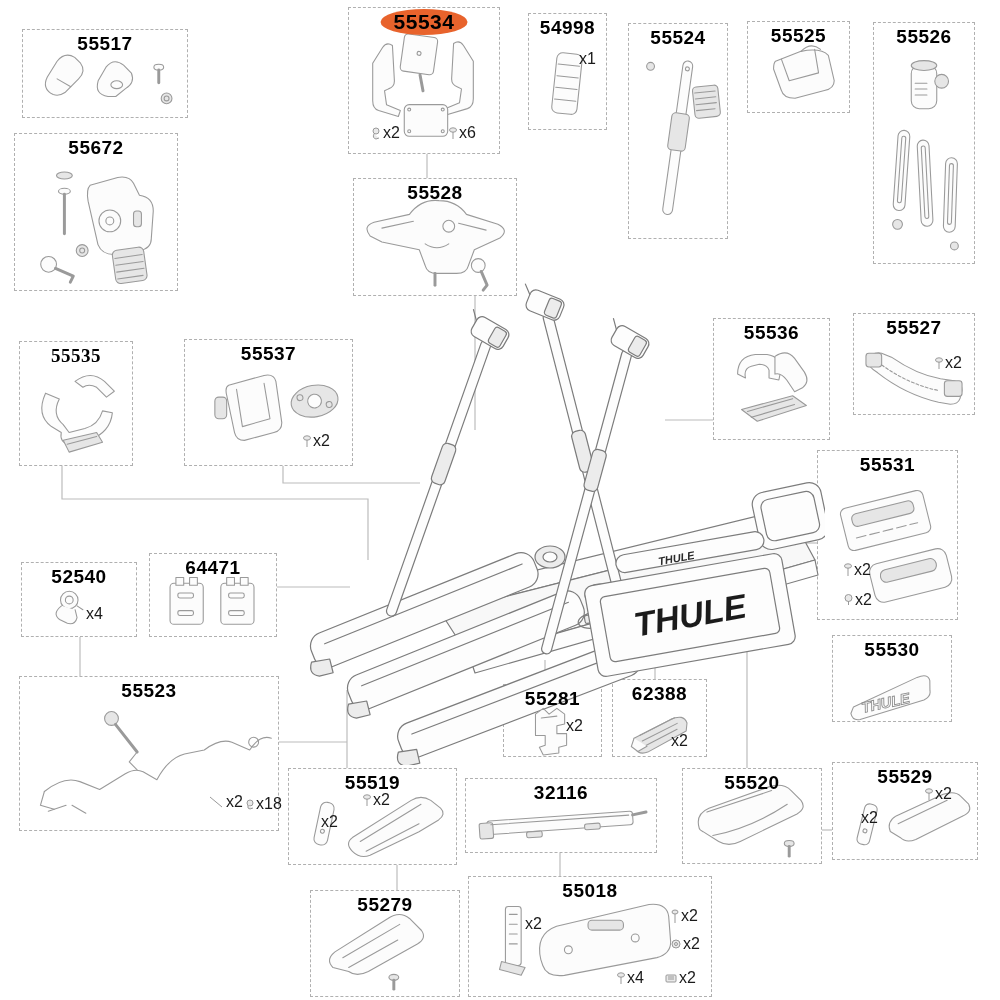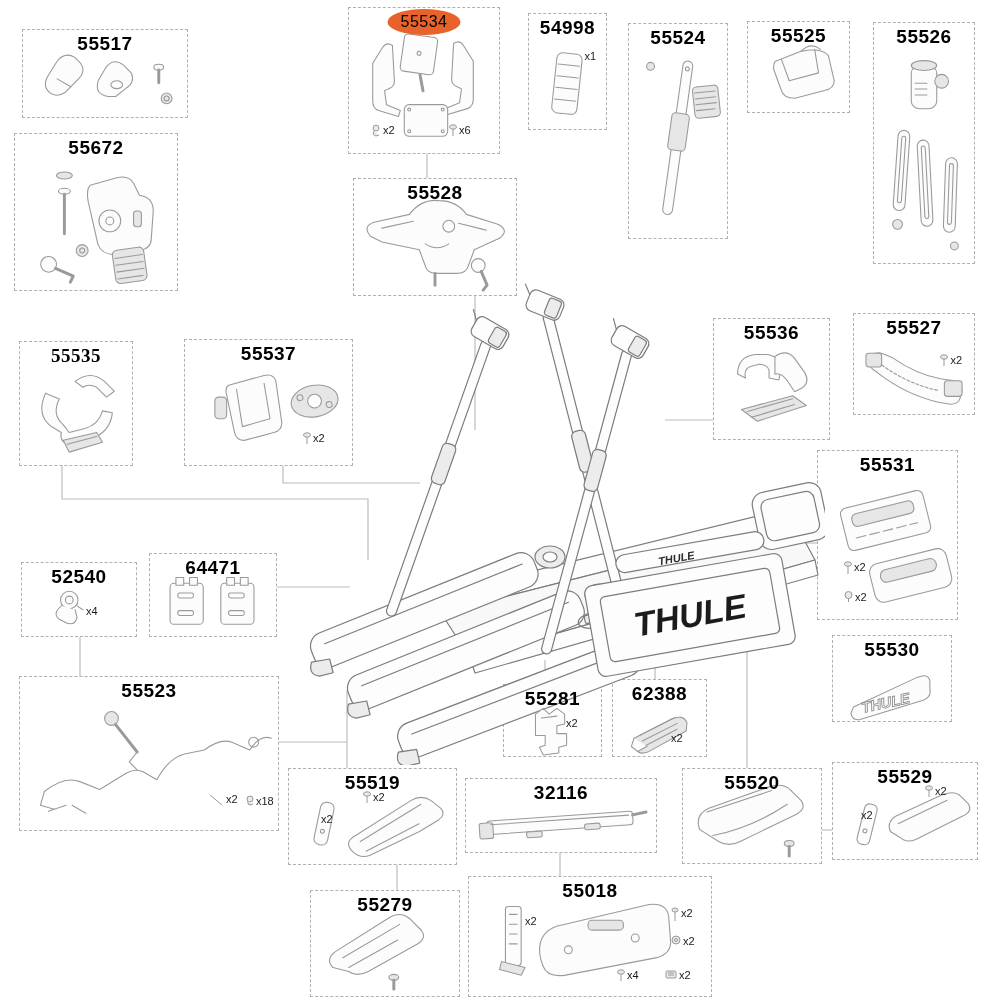--- a/index.html
+++ b/index.html
@@ -3,27 +3,27 @@
 <meta charset="utf-8">
 <style>
   html,body{margin:0;padding:0;background:#fff;}
   #canvas{position:relative;width:1000px;height:1000px;background:#fff;overflow:hidden;
           font-family:"Liberation Sans",sans-serif;}
   .box{position:absolute;border:1px dashed #b0b0b0;background:#fff;box-sizing:border-box;}
   .num{position:absolute;top:3px;left:0;width:100%;text-align:center;
        font-weight:700;font-size:19px;color:#000;letter-spacing:.5px;z-index:3;}
   .hl-wrap{position:absolute;top:1px;left:50%;transform:translateX(-50%);
        background:#e8632c;border-radius:50%;padding:0 13px;height:26px;line-height:26px;z-index:3;}
-  .hl-wrap .numtxt{font-weight:400;font-size:16px;color:#000;letter-spacing:.5px;}
+  .hl-wrap .numtxt{font-weight:700;font-size:21px;color:#000;letter-spacing:.5px;}
   .sketch{position:absolute;left:0;top:0;width:100%;height:100%;z-index:1;}
   .sketch path,.sketch rect,.sketch circle,.sketch ellipse,.sketch line,.sketch polyline
       {stroke:#9a9a9a;fill:none;stroke-width:1.1;stroke-linejoin:round;stroke-linecap:round;}
   .sketch .f{fill:#fcfcfc;} .sketch .sh{fill:#e6e6e6;} .sketch .w3{stroke-width:3;}
-  .qty{position:absolute;z-index:4;display:flex;align-items:flex-start;gap:2px;
-       font-size:11px;color:#1a1a1a;}
+  .qty{position:absolute;z-index:4;display:flex;align-items:center;gap:2px;
+       font-size:16px;color:#1a1a1a;}
   .qty svg{display:block;}
   .qty svg *{stroke:#999;fill:#e9e9e9;stroke-width:1;}
   #connectors{position:absolute;left:0;top:0;z-index:0;}
   #connectors polyline{fill:none;stroke:#bcbcbc;stroke-width:1.2;}
   #maindraw{position:absolute;left:295px;top:265px;z-index:1;}
   #maindraw path,#maindraw rect,#maindraw circle,#maindraw ellipse,#maindraw line,#maindraw polyline
       {stroke:#7c7c7c;fill:none;stroke-width:1.2;stroke-linejoin:round;stroke-linecap:round;}
   #maindraw .f{fill:#fdfdfd;} #maindraw .sh{fill:#ececec;} #maindraw .bed{fill:#f8f8f8;}
   #maindraw text{stroke:none;}
   .brand-big{font:italic 700 34px "Liberation Sans",sans-serif;fill:#1b1b1b;}

